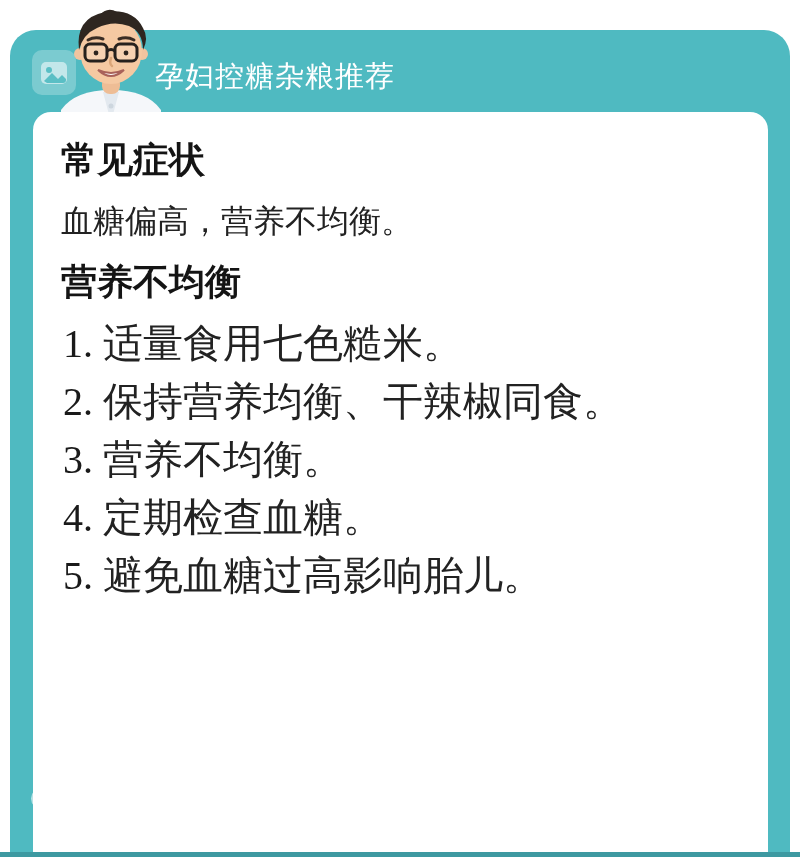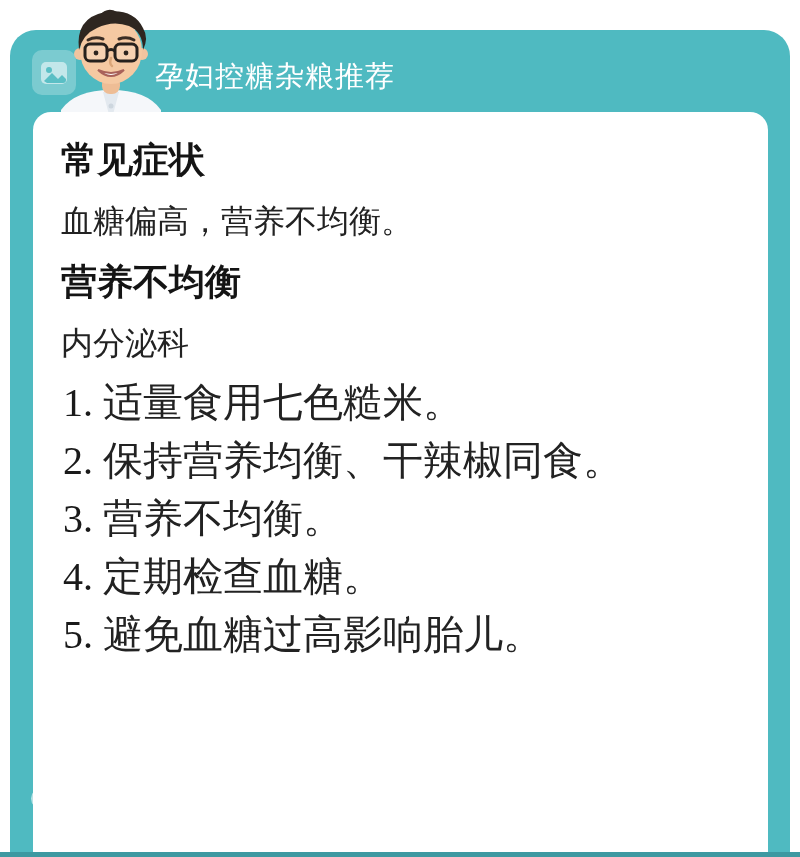--- a/index.html
+++ b/index.html
@@ -98,21 +98,20 @@
         <path d="M43 64 Q56 76 69 64 Q56 70 43 64 Z" fill="#ffffff" stroke="#a9625a" stroke-width="2"></path>
       </svg>
     </div>
 
     <div class="bubble-title">孕妇控糖杂粮推荐</div>
 
     <div class="card">
       <h2>常见症状</h2>
       <p>血糖偏高，营养不均衡。</p>
       <h2>营养不均衡</h2>
-      <p>内分泌科</p>
       <ol>
         <li>适量食用七色糙米。</li>
         <li>保持营养均衡、干辣椒同食。</li>
         <li>营养不均衡。</li>
         <li>定期检查血糖。</li>
         <li>避免血糖过高影响胎儿。</li>
       </ol>
     </div>
 
     <div class="info-circle">

